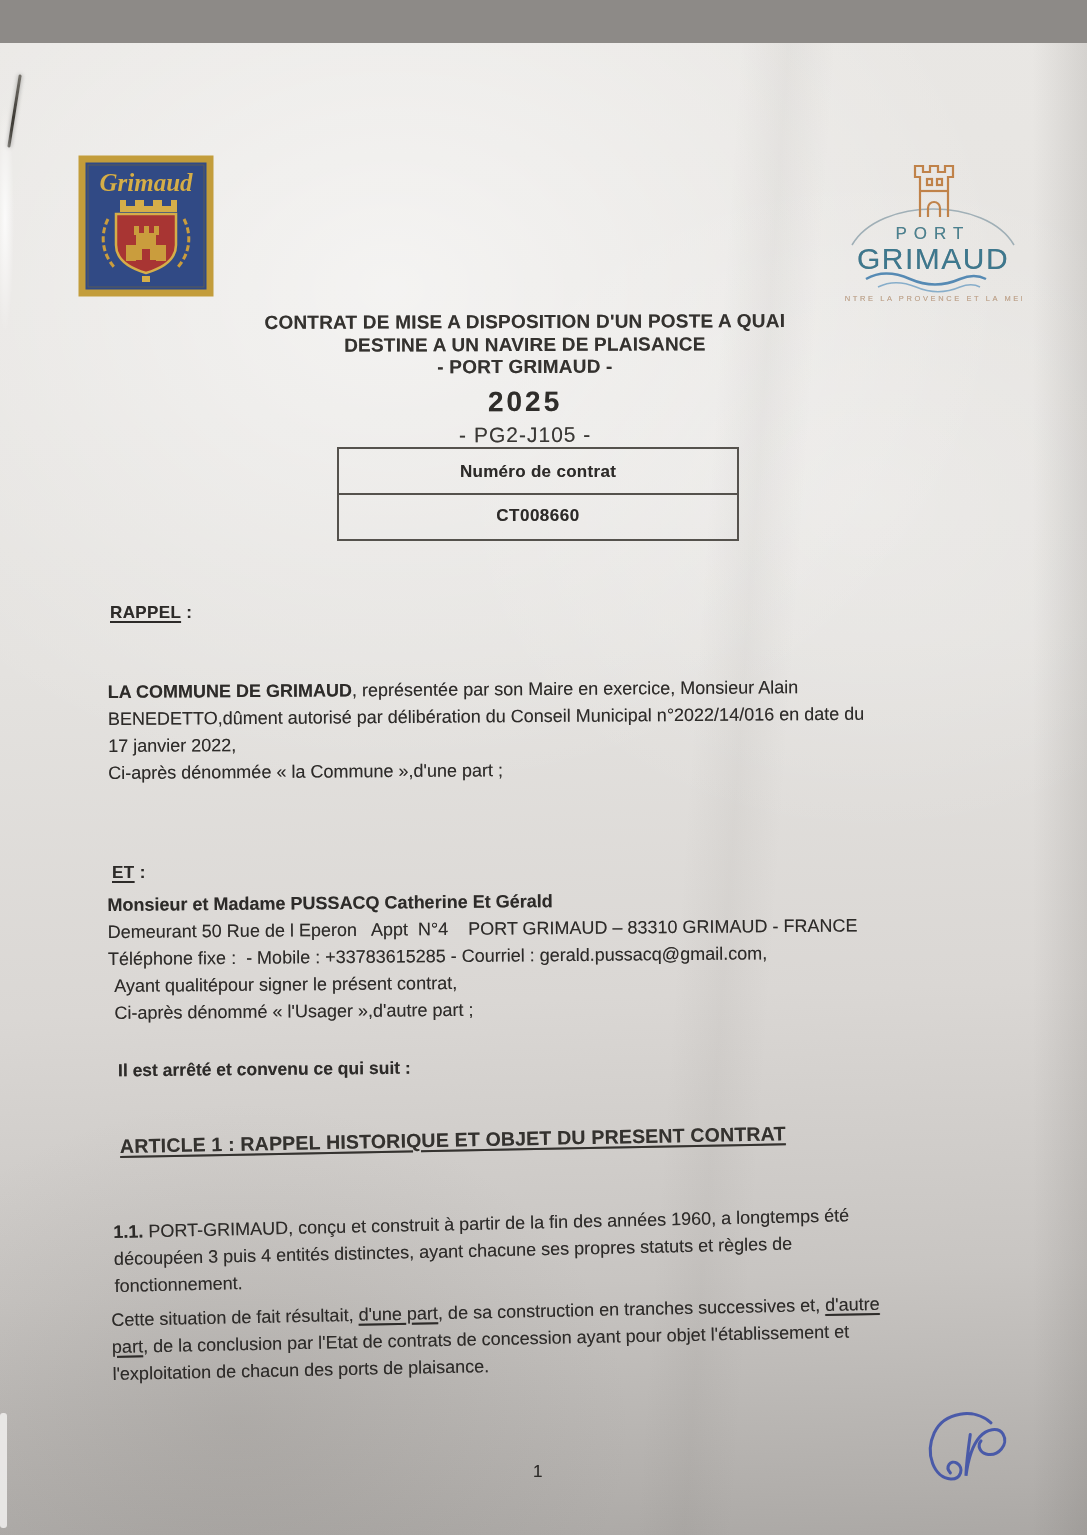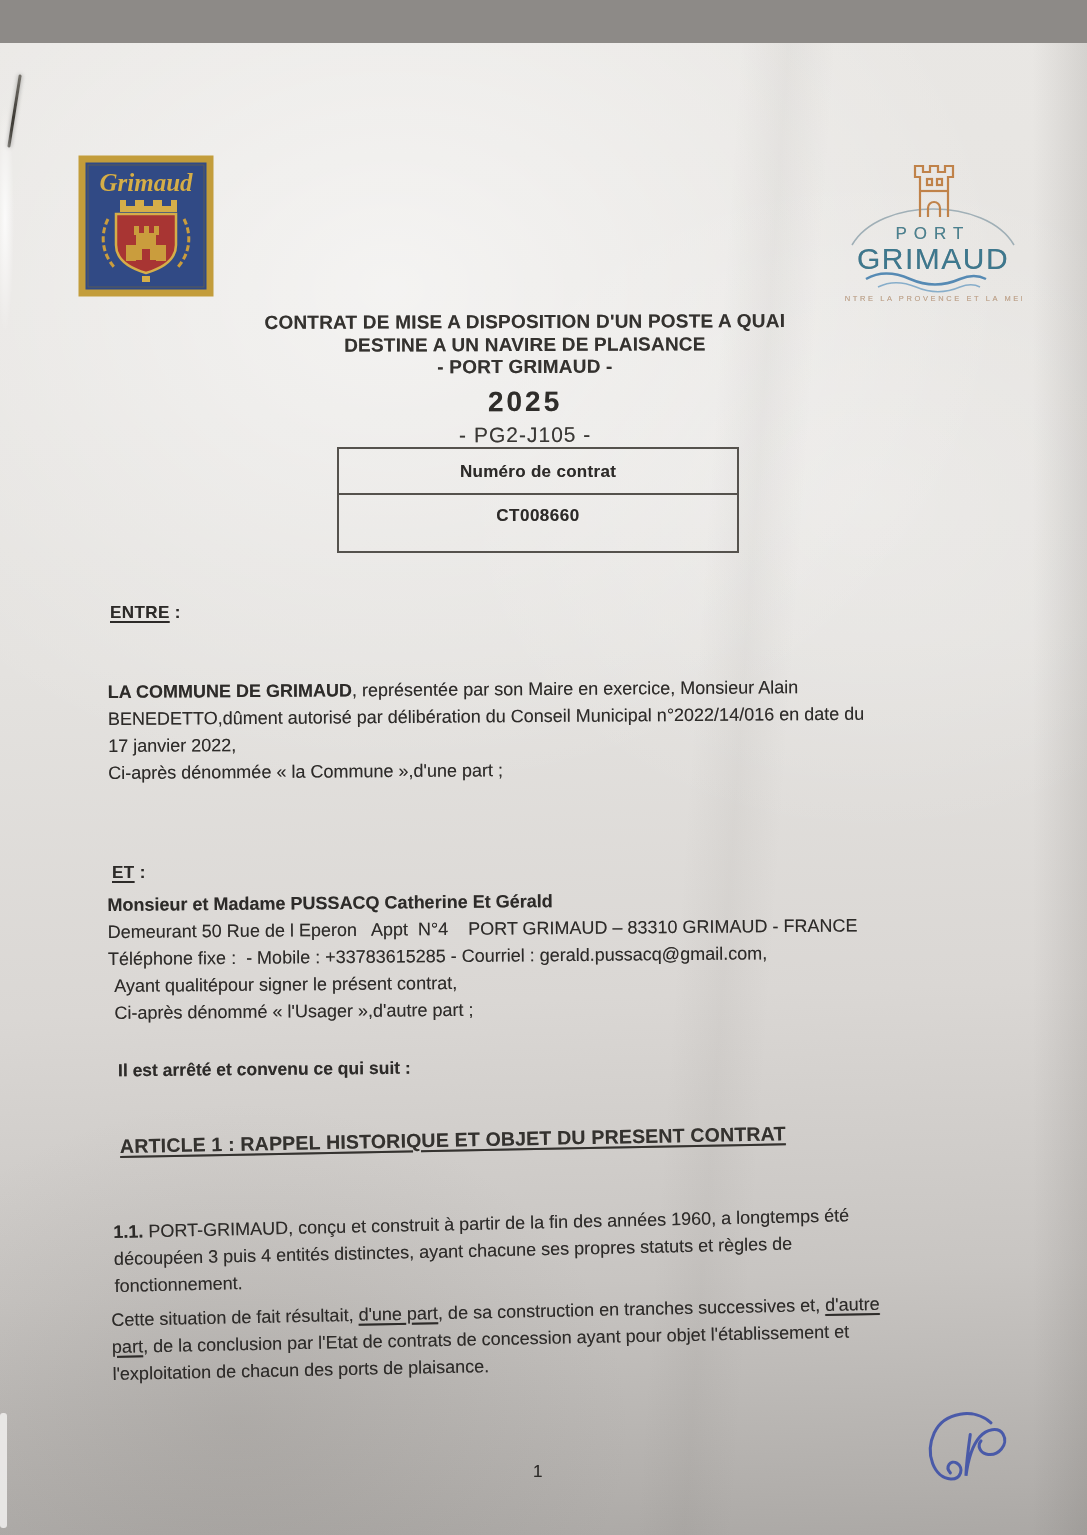--- a/index.html
+++ b/index.html
@@ -44,21 +44,21 @@
   
   .title-block { left:195px; top:268px; width:660px; text-align:center; transform:rotate(-0.2deg); }
   .t1 { font-size:19px; font-weight:bold; line-height:22.5px; letter-spacing:0.2px; color:#34322f; }
   .t-year { font-size:28px; font-weight:bold; letter-spacing:3px; margin-top:7px; color:#2f2d2a; }
   .t-ref { font-size:21px; letter-spacing:1px; margin-top:5px; color:#3a3835; }
 
   
   .contract-box { left:337px; top:404px; width:402px; border:2px solid #55524d; }
   .cb-label { padding:13px 4px 11px; text-align:center; font-weight:bold; font-size:17px;
     border-bottom:2px solid #55524d; letter-spacing:0.3px; }
-  .cb-value { padding:11px 0 25px; text-align:center; font-weight:bold; font-size:17px;
+  .cb-value { padding:11px 0 13px; text-align:center; font-weight:bold; font-size:17px;
     letter-spacing:0.5px; }
 
   
   .h-label { font-size:17px; font-weight:bold; letter-spacing:0.4px; }
   .ul { text-decoration:underline; text-decoration-thickness:2px; text-underline-offset:3px; }
   .para { font-size:18px; line-height:27px; }
   .line { white-space:nowrap; }
   .pre { white-space:pre; }
   .bold { font-weight:bold; }
   .indent { padding-left:6px; }
@@ -145,21 +145,21 @@
     <div class="t1">- PORT GRIMAUD -</div>
     <div class="t-year">2025</div>
     <div class="t-ref">- PG2-J105 -</div>
   </div>
 
   <div class="abs contract-box">
     <div class="cb-label">Numéro de contrat</div>
     <div class="cb-value">CT008660</div>
   </div>
 
-  <div class="abs entre h-label"><span class="ul">ENTRE</span><span> :</span></div>
+  <div class="abs entre h-label"><span class="ul">RAPPEL</span><span> :</span></div>
 
   <div class="abs para commune">
     <div class="line"><b>LA COMMUNE DE GRIMAUD</b><span>, représentée par son Maire en exercice, Monsieur Alain</span></div>
     <div class="line">BENEDETTO,dûment autorisé par délibération du Conseil Municipal n°2022/14/016 en date du</div>
     <div class="line">17 janvier 2022,</div>
     <div class="line">Ci-après dénommée « la Commune »,d'une part ;</div>
   </div>
 
   <div class="abs et h-label"><span class="ul">ET</span><span> :</span></div>
 

